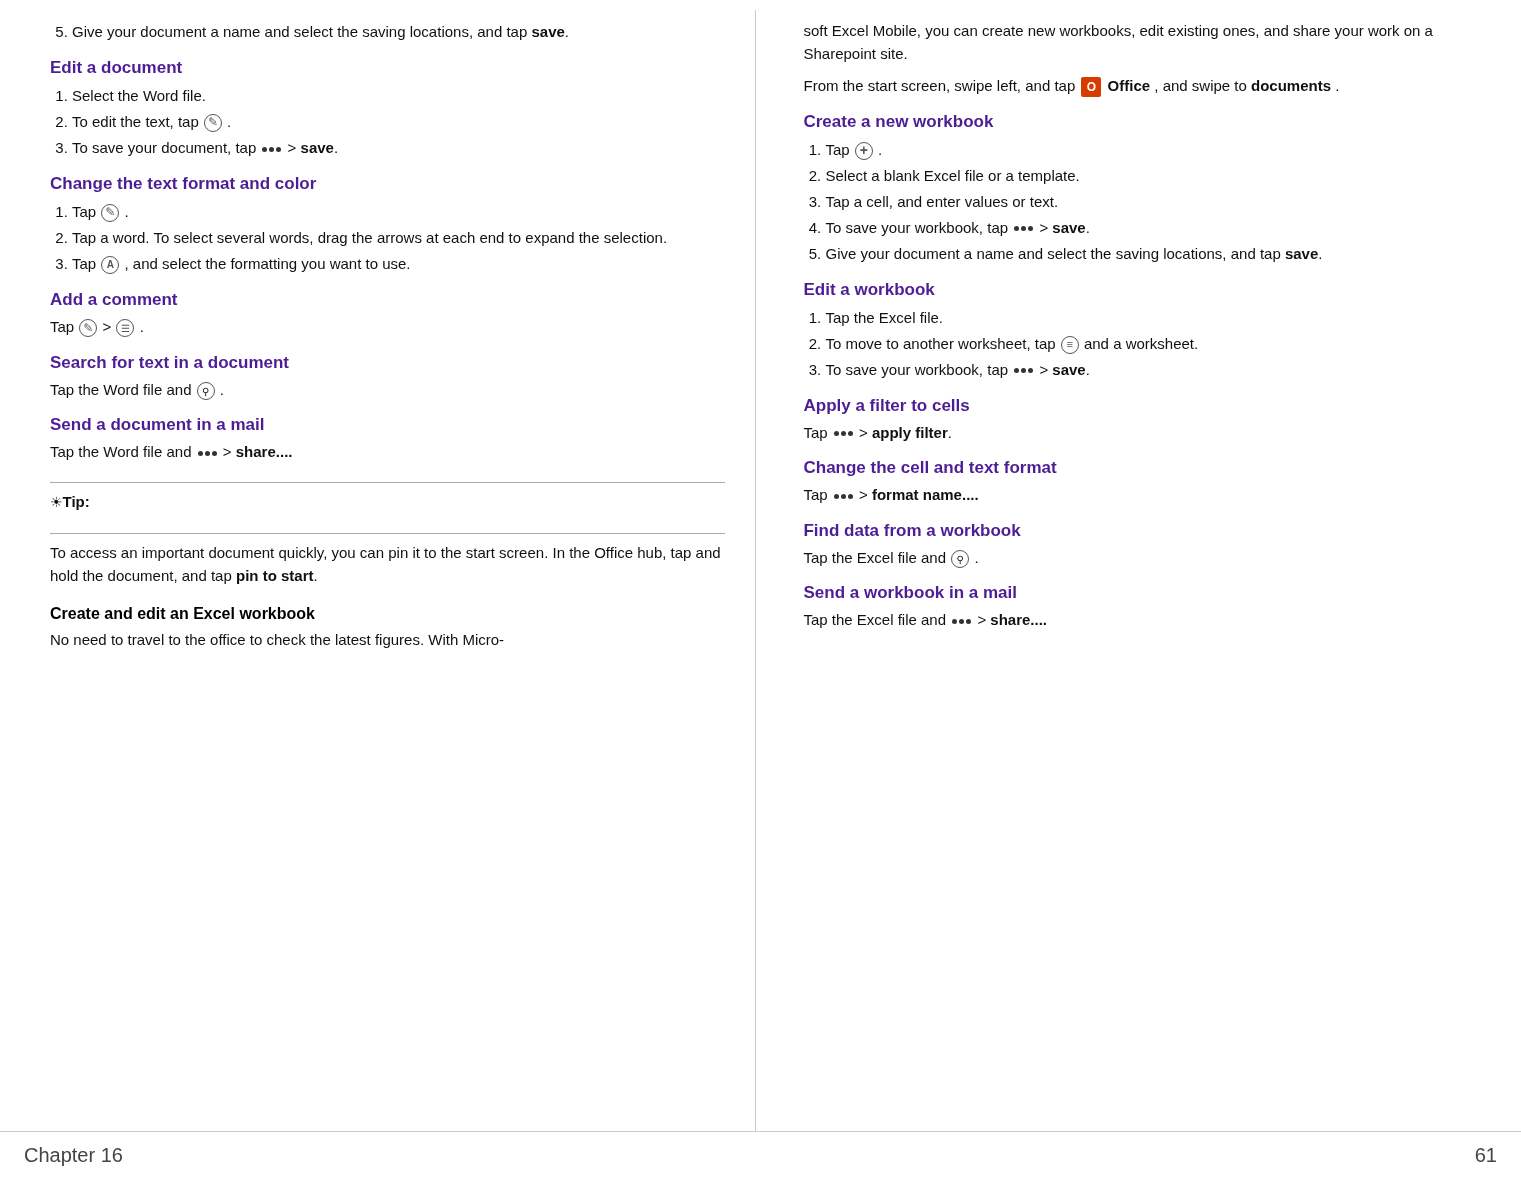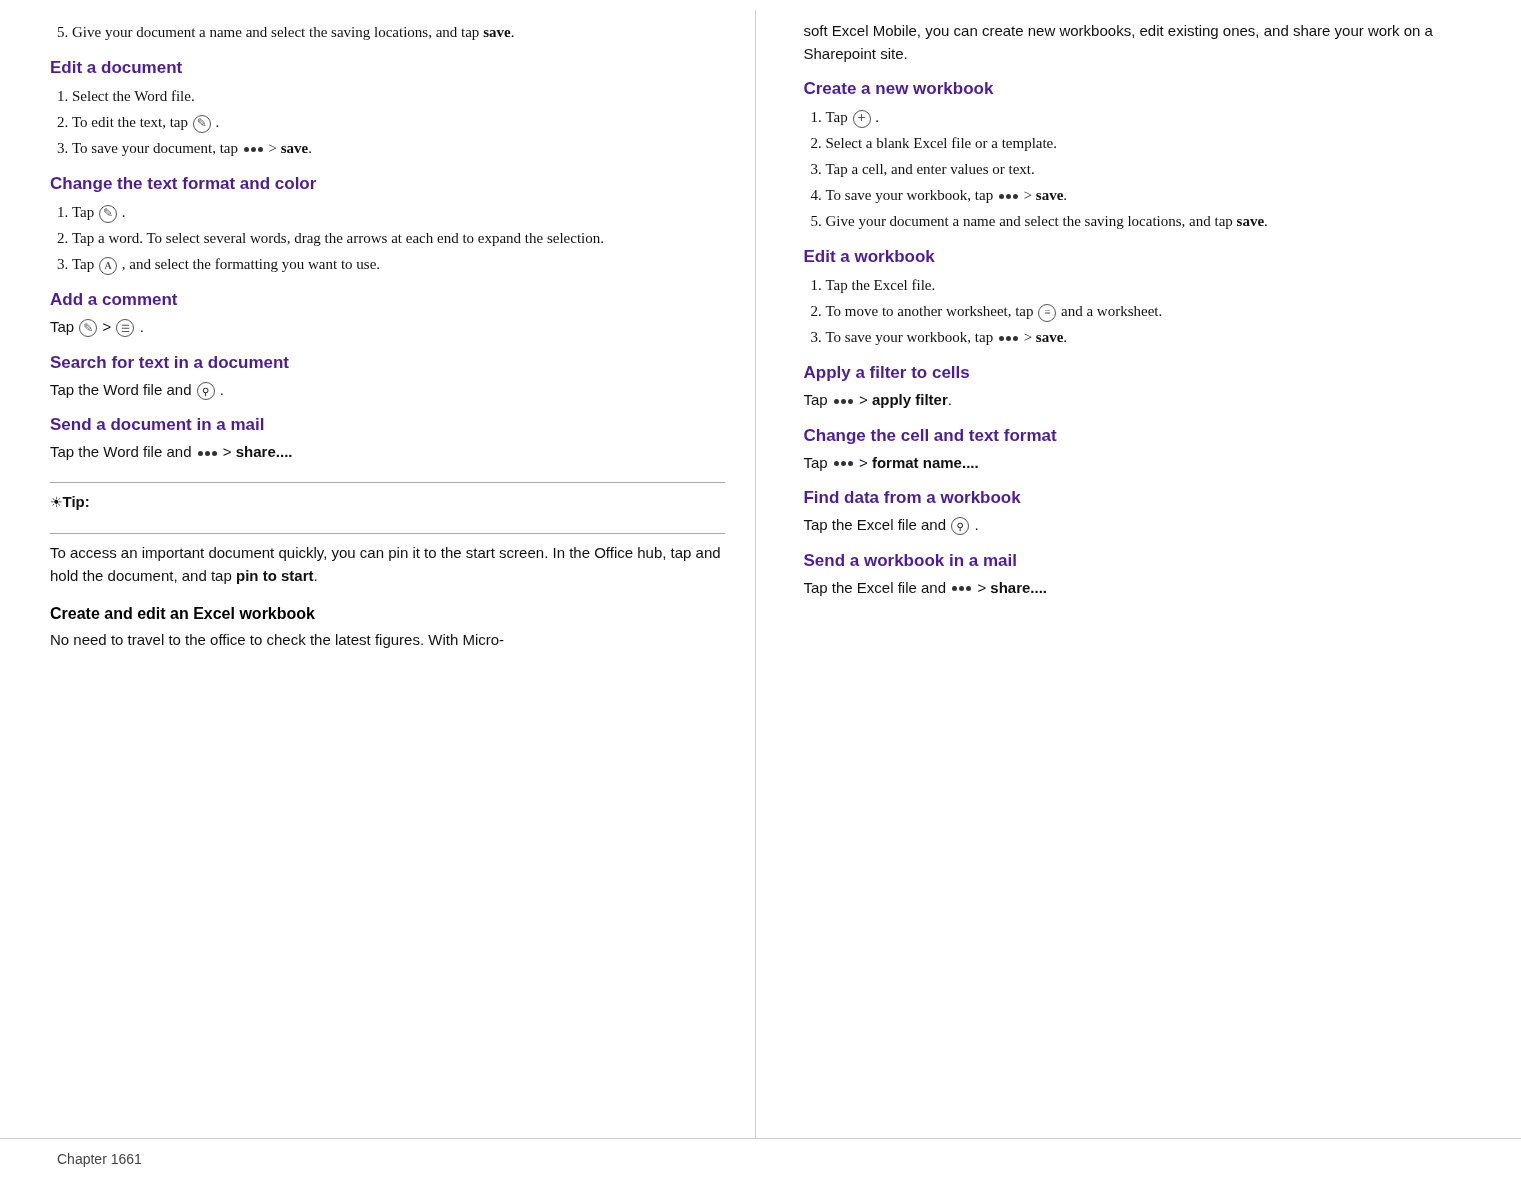--- a/index.html
+++ b/index.html
@@ -23,23 +23,24 @@
       padding: 10px 30px 20px 50px;
       border-right: 1px solid #ccc;
     }
     .right-col {
       width: 50%;
       padding: 10px 50px 20px 39px;
       margin-left: 8px;
     }
     .footer {
       display: flex;
-      padding: 12px 57px;
+      justify-content: space-between;
+      padding: 12px 24px;
       border-top: 1px solid #ccc;
-      font-size: 14px;
+      font-size: 20px;
       color: #444;
     }
     h2 {
       font-size: 17px;
       font-weight: bold;
       margin: 14px 0 6px 0;
       color: #4c1d95;
     }
     h3 {
       font-size: 16px;
@@ -54,21 +55,20 @@
       color: #111;
     }
     ol {
       margin-left: 22px;
       margin-bottom: 6px;
     }
     ol li {
       font-size: 15px;
       line-height: 1.6;
       margin-bottom: 2px;
-      font-family: Liberation Serif, serif;
     }
     .bold { font-weight: bold; }
     .icon-circle {
       display: inline-block;
       width: 18px;
       height: 18px;
       border: 1.5px solid #555;
       border-radius: 50%;
       vertical-align: middle;
       position: relative;
@@ -258,20 +258,28 @@
     </div>
 
     <h3>Create and edit an Excel workbook</h3>
     <p>No need to travel to the office to check the latest figures. With Micro-</p>
   </div>
 
   <div class="right-col">
 
     <p>soft Excel Mobile, you can create new workbooks, edit existing ones, and share your work on a Sharepoint site.</p>
 
+    <p style="margin-top:10px;">
+      <span>From the start screen, swipe left, and tap </span>
+      <span class="office-icon">O</span>
+      <span class="bold">Office</span>
+      <span>, and swipe to </span>
+      <span class="bold">documents</span>
+      <span>.</span>
+    </p>
 
     <h2>Create a new workbook</h2>
     <ol>
       <li>
         <span>Tap </span>
         <span class="icon-circle icon-plus"></span>
         <span>.</span>
       </li>
       <li>
         <span>Select a blank Excel file or a template.</span>

